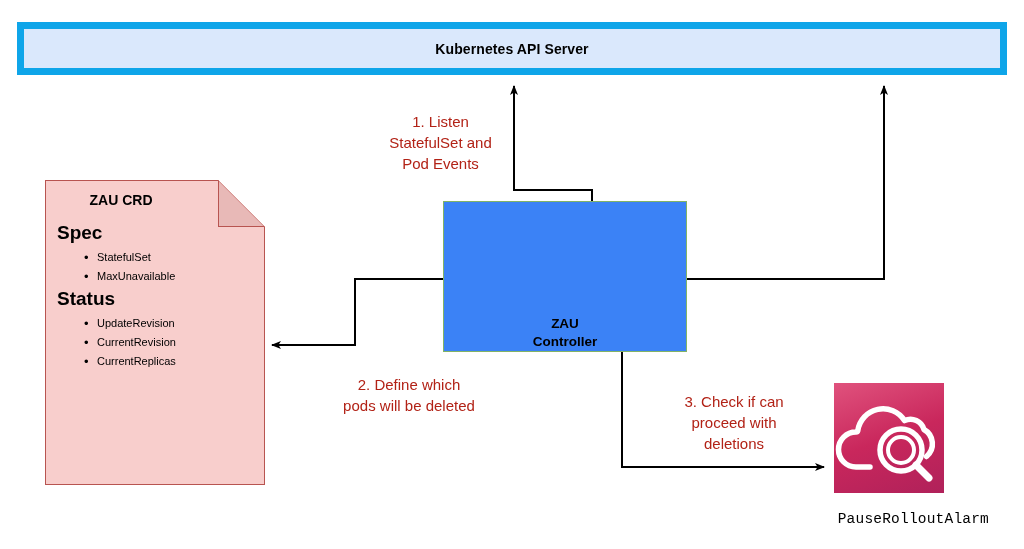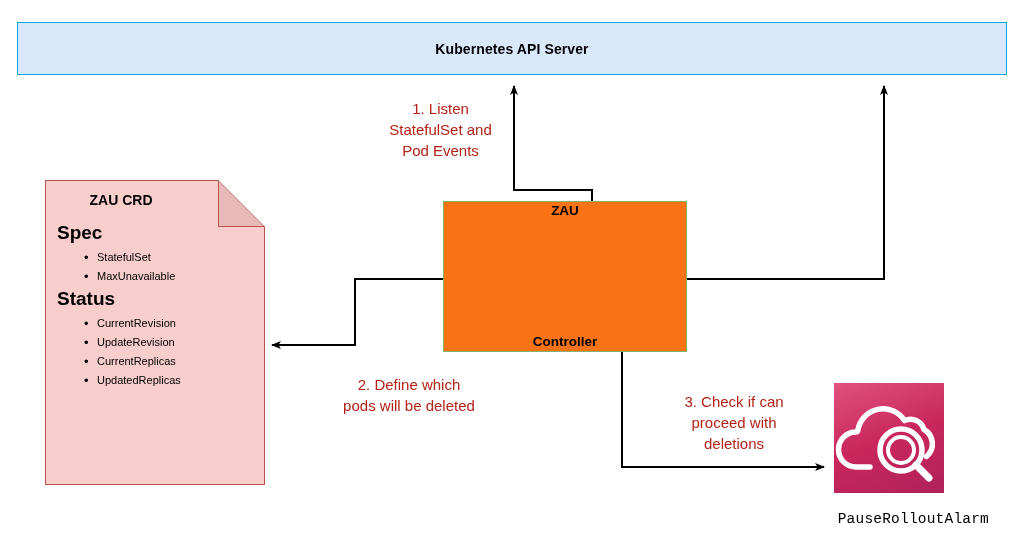--- a/index.html
+++ b/index.html
@@ -25,21 +25,21 @@
   }
 
   
   .api-server {
     position: absolute;
     left: 17px;
     top: 22px;
     width: 990px;
     height: 53px;
     background: #dae8fc;
-    border: 1px solid #0ea5e9;
+    border: 7px solid #0ea5e9;
     box-sizing: border-box;
     display: flex;
     align-items: center;
     justify-content: center;
   }
   .api-server-label {
     font-size: 14px;
     font-weight: bold;
     color: #000000;
     letter-spacing: .1px;
@@ -132,27 +132,27 @@
     font-size: 13px;
   }
 
   
   .controller {
     position: absolute;
     left: 443px;
     top: 201px;
     width: 244px;
     height: 151px;
-    background: #f97316;
+    background: #3b82f6;
     border: 1px solid #82b366;
     box-sizing: border-box;
     display: flex;
     flex-direction: column;
     align-items: center;
-    justify-content: space-between;
+    justify-content: flex-end;
   }
   .controller-line {
     font-size: 13.5px;
     font-weight: bold;
     color: #000;
     line-height: 18px;
   }
 
   
   .alarm-icon {
@@ -182,21 +182,21 @@
 
   
   .step-label {
     position: absolute;
     color: #b22216;
     font-size: 15px;
     line-height: 21px;
     text-align: center;
     white-space: pre-line;
   }
-  #step1 { left: 353px; top: 98px; width: 175px; }
+  #step1 { left: 353px; top: 111px; width: 175px; }
   #step2 { left: 291px; top: 374px; width: 236px; }
   #step3 { left: 645px; top: 391px; width: 178px; }
   #step4 { left: 733px; top: 217px; width: 161px; }
 </style>
 </head>
 <body>
 
 <div id="canvas">
 
   <svg id="wires" viewBox="0 0 1024 549">
@@ -226,24 +226,23 @@
       <div class="crd-title">ZAU CRD</div>
 
       <div class="crd-section">Spec</div>
       <ul class="crd-list">
         <li>StatefulSet</li>
         <li>MaxUnavailable</li>
       </ul>
 
       <div class="crd-section status">Status</div>
       <ul class="crd-list">
+        <li>UpdateRevision</li>
         <li>CurrentRevision</li>
-        <li>UpdateRevision</li>
         <li>CurrentReplicas</li>
-        <li>UpdatedReplicas</li>
       </ul>
     </div>
   </div>
 
   <div class="controller">
     <span class="controller-line">ZAU</span>
     <span class="controller-line">Controller</span>
   </div>
 
   <div class="alarm-icon">

